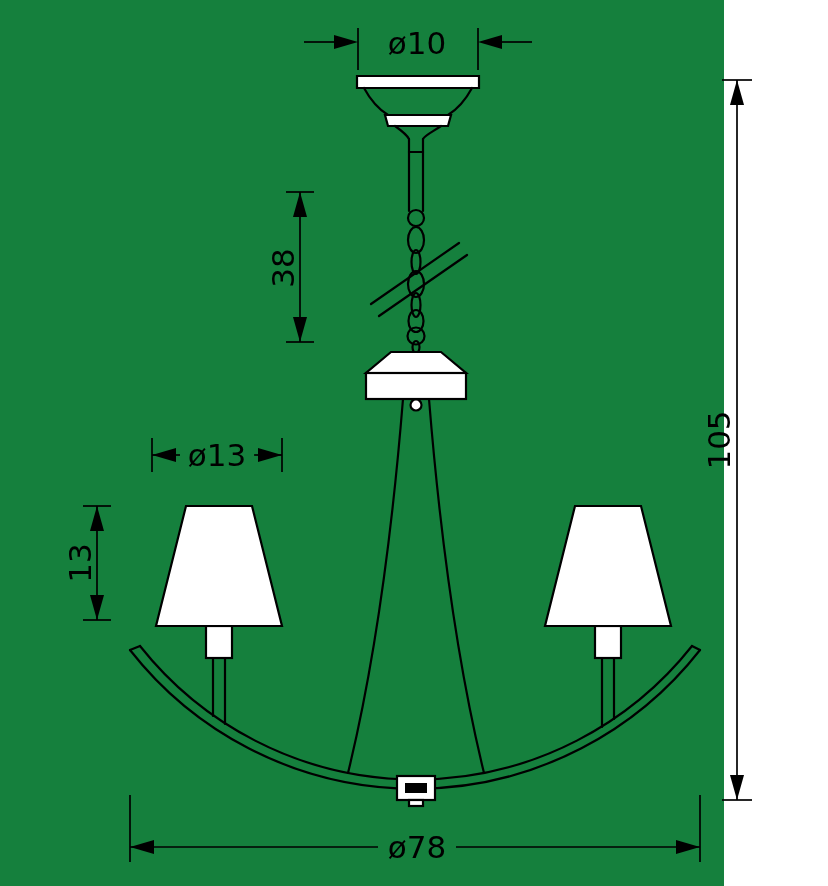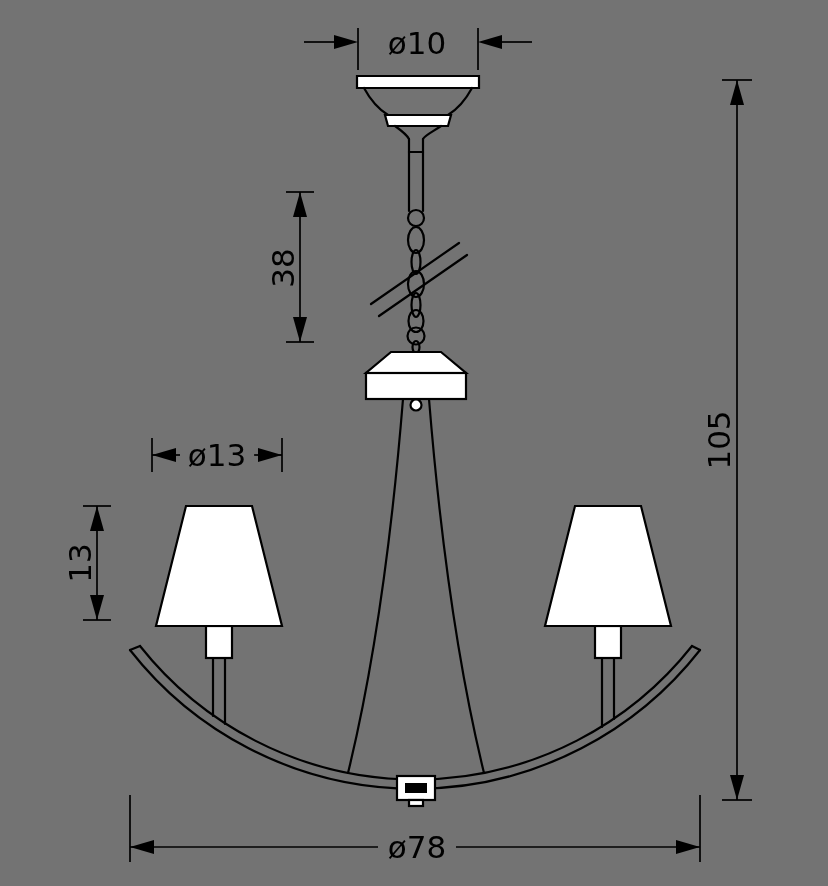--- a/index.html
+++ b/index.html
@@ -2,23 +2,23 @@
 <html><head>
 <meta charset="utf-8">
 <style>
   html, body {
     margin: 0;
     padding: 0;
     background: #ffffff;
   }
   .canvas {
     position: relative;
-    width: 828px;
+    width: 724px;
     height: 886px;
-    background: #737373;
+    background: #15803d;
     font-family: "DejaVu Sans", sans-serif;
   }
   svg { display: block; }
   .fixture-line {
     fill: none;
     stroke: #000000;
     stroke-width: 2.2;
     stroke-linecap: round;
   }
   .fixture-fill {

